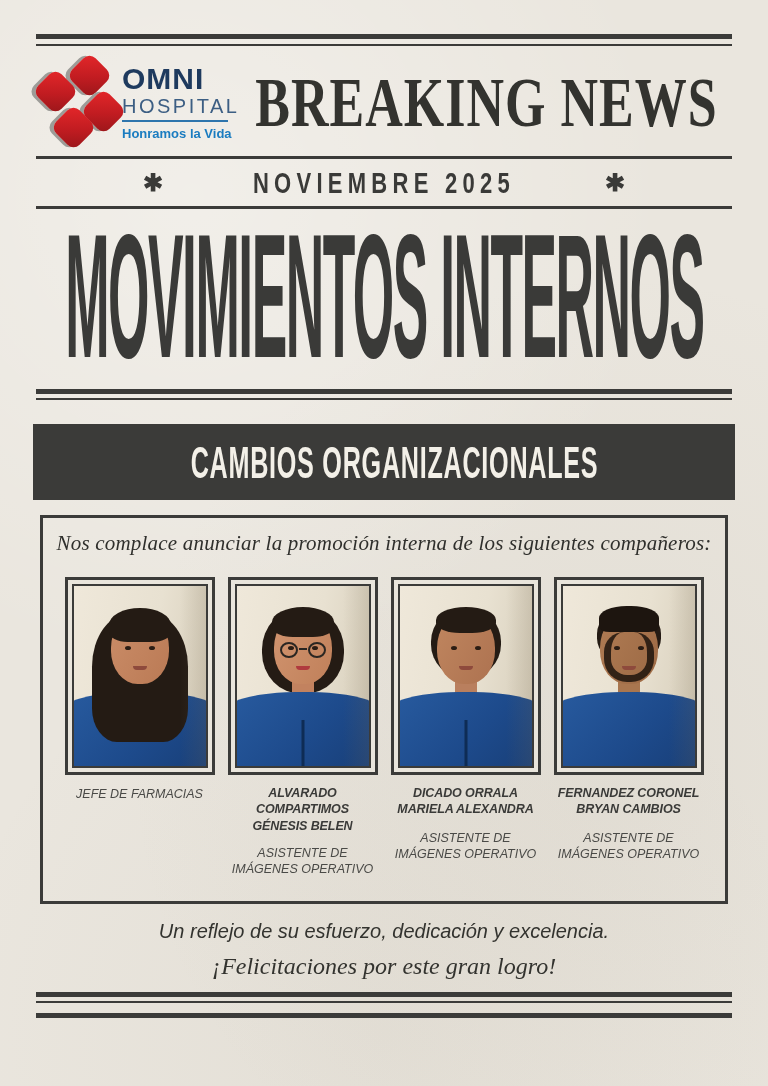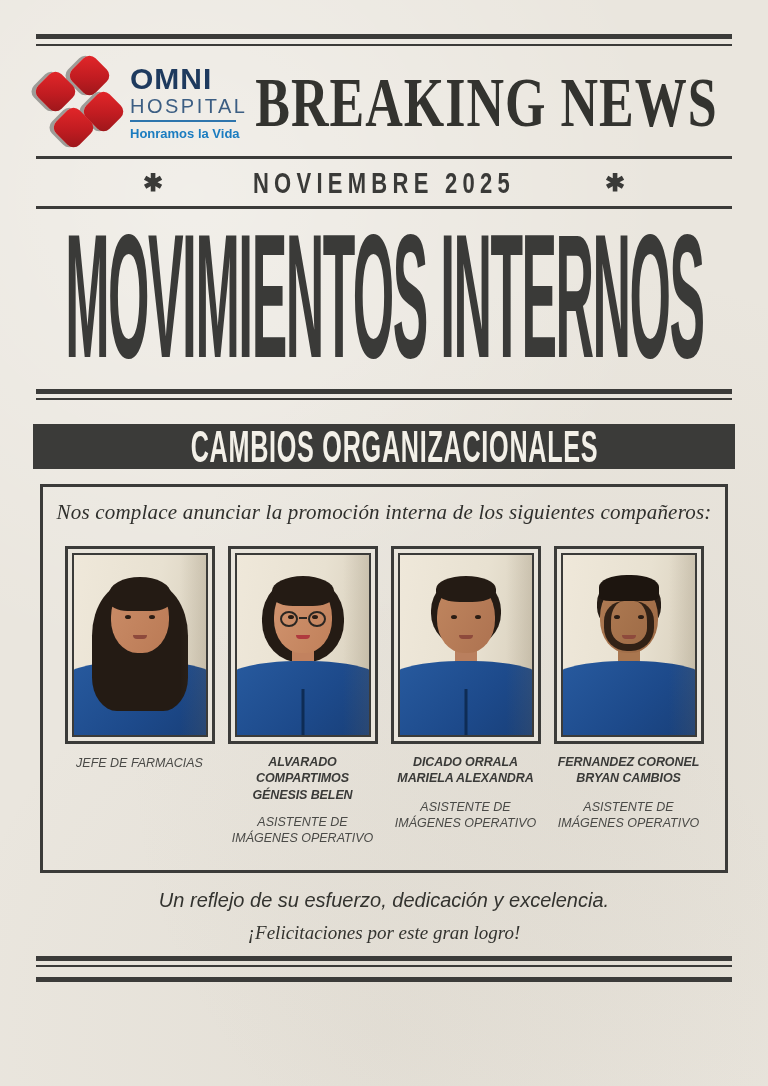--- a/index.html
+++ b/index.html
@@ -16,21 +16,21 @@
   .inner { margin:0 36px; }
   .rule { background:#3b3b39; }
   .rule.thick { height:5px; }
   .rule.mid { height:3px; }
   .rule.thin { height:2px; }
   .top-rules { padding-top:34px; }
   .top-rules .thin { margin-top:5px; }
 
   
   .masthead-row { display:flex; align-items:center; margin:10px 36px 0; height:92px; }
-  .logo { width:205px; display:flex; align-items:center; gap:8px; }
+  .logo { width:205px; display:flex; align-items:center; }
   .logo-mark { position:relative; width:86px; height:88px; flex:0 0 auto; }
   .petal {
     position:absolute; width:33px; height:33px; border-radius:26%;
     background:linear-gradient(135deg,#e12629 8%,#c11c21 55%,#97161a 100%);
     transform:rotate(45deg);
     box-shadow:-3px 3px 0 #9d9c98;
   }
   .petal.p-top { left:37px; top:1px; }
   .petal.p-left { left:3px; top:17px; }
   .petal.p-right { left:51px; top:37px; }
@@ -59,21 +59,21 @@
   
   .headline-wrap { height:158px; margin-top:8px; display:flex; align-items:center; justify-content:center; overflow:visible; }
   .headline {
     display:inline-block; font-weight:bold; font-size:72px; letter-spacing:-2px;
     white-space:nowrap; color:#3a3a38; transform:scale(0.74,2.45); line-height:1;
   }
   .dbl-rule .thin { margin-top:4px; }
   .headline-rules { margin-top:14px; }
 
   
-  .banner { margin:24px 33px 0; height:45px; background:#3b3b39; display:flex; align-items:center; justify-content:center;padding-left:20px; }
+  .banner { margin:24px 33px 0; height:76px; background:#3b3b39; display:flex; align-items:center; justify-content:center;padding-left:20px; }
   .banner-text {
     display:inline-block; color:#f3f0e8; font-weight:bold; font-size:34px; letter-spacing:1px;
     white-space:nowrap; transform:scale(0.74,1.32);
   }
 
   
   .main-box { margin:15px 40px 0; border:3px solid #3b3b39; padding:13px 10px 24px; }
   .intro { text-align:center; font-family:"Liberation Serif", serif; font-style:italic;
            font-size:21px; color:#2f2f2c; letter-spacing:0.2px; }
   .cards { display:flex; justify-content:center; gap:13px; margin-top:21px; }
@@ -126,21 +126,21 @@
 
   .name { margin-top:10px; min-height:34px; text-align:center; font-weight:bold; font-style:italic;
           font-size:12.5px; line-height:1.3; letter-spacing:-0.1px; color:#3a3a38; }
   .role { margin-top:11px; text-align:center; font-style:italic; font-size:12.5px;
           line-height:1.3; color:#4a4a47; }
 
   
   .closing-1 { margin-top:16px; text-align:center; font-family:Liberation Sans, sans-serif;
                font-style:italic; font-size:20px; color:#33332f; }
   .closing-2 { margin-top:10px; text-align:center; font-family:"Liberation Serif", serif;
-               font-style:italic; font-size:19px; color:#33332f; }
+               font-style:italic; font-size:24px; color:#33332f; }
 
   
   .footer-rules { margin-top:12px; }
   .footer-row { display:flex; align-items:center; justify-content:center; gap:26px; height:96px; margin-top:6px; }
   .footer-msg { text-align:center; transform:scale(0.70,1.28); white-space:nowrap; }
   .footer-msg div { font-size:40px; font-weight:bold; line-height:1.08; color:#3a3a38; letter-spacing:0; }
   .bottom-rules { margin-top:10px; }
 </style>
 </head>
 <body>

